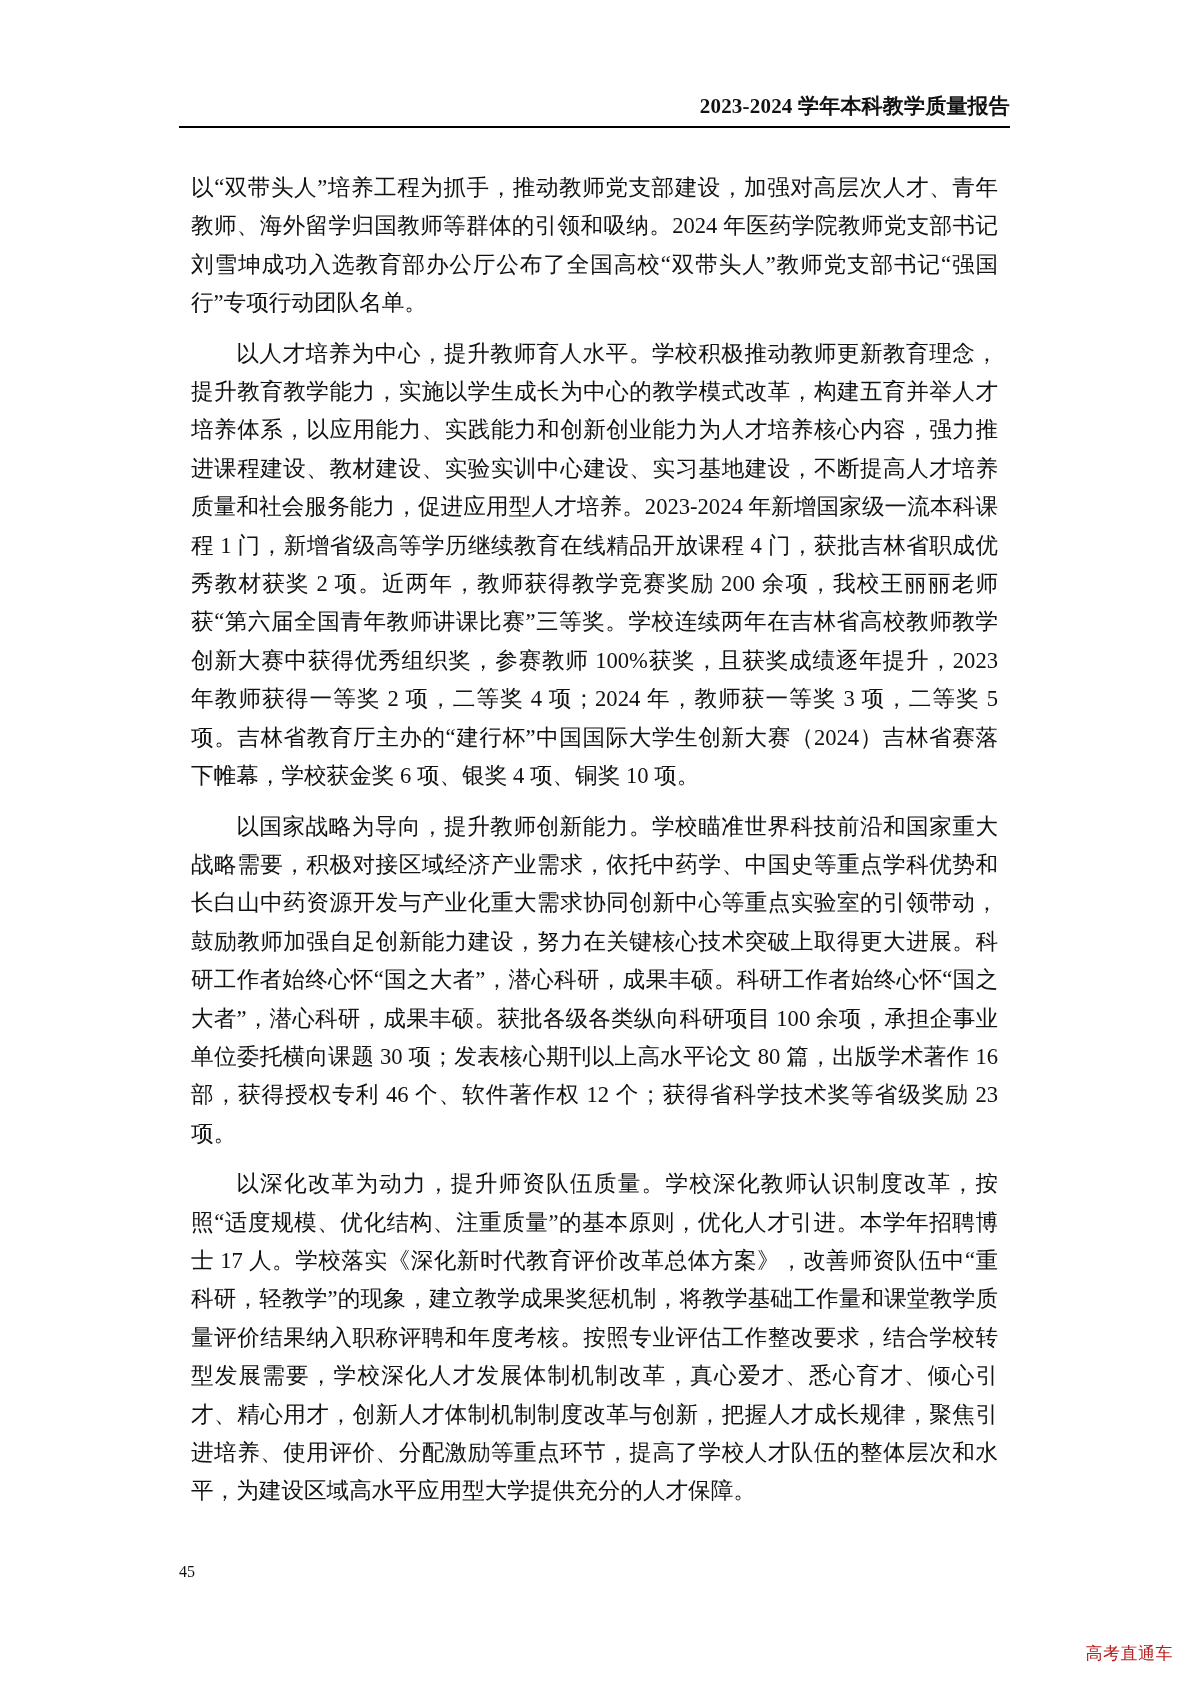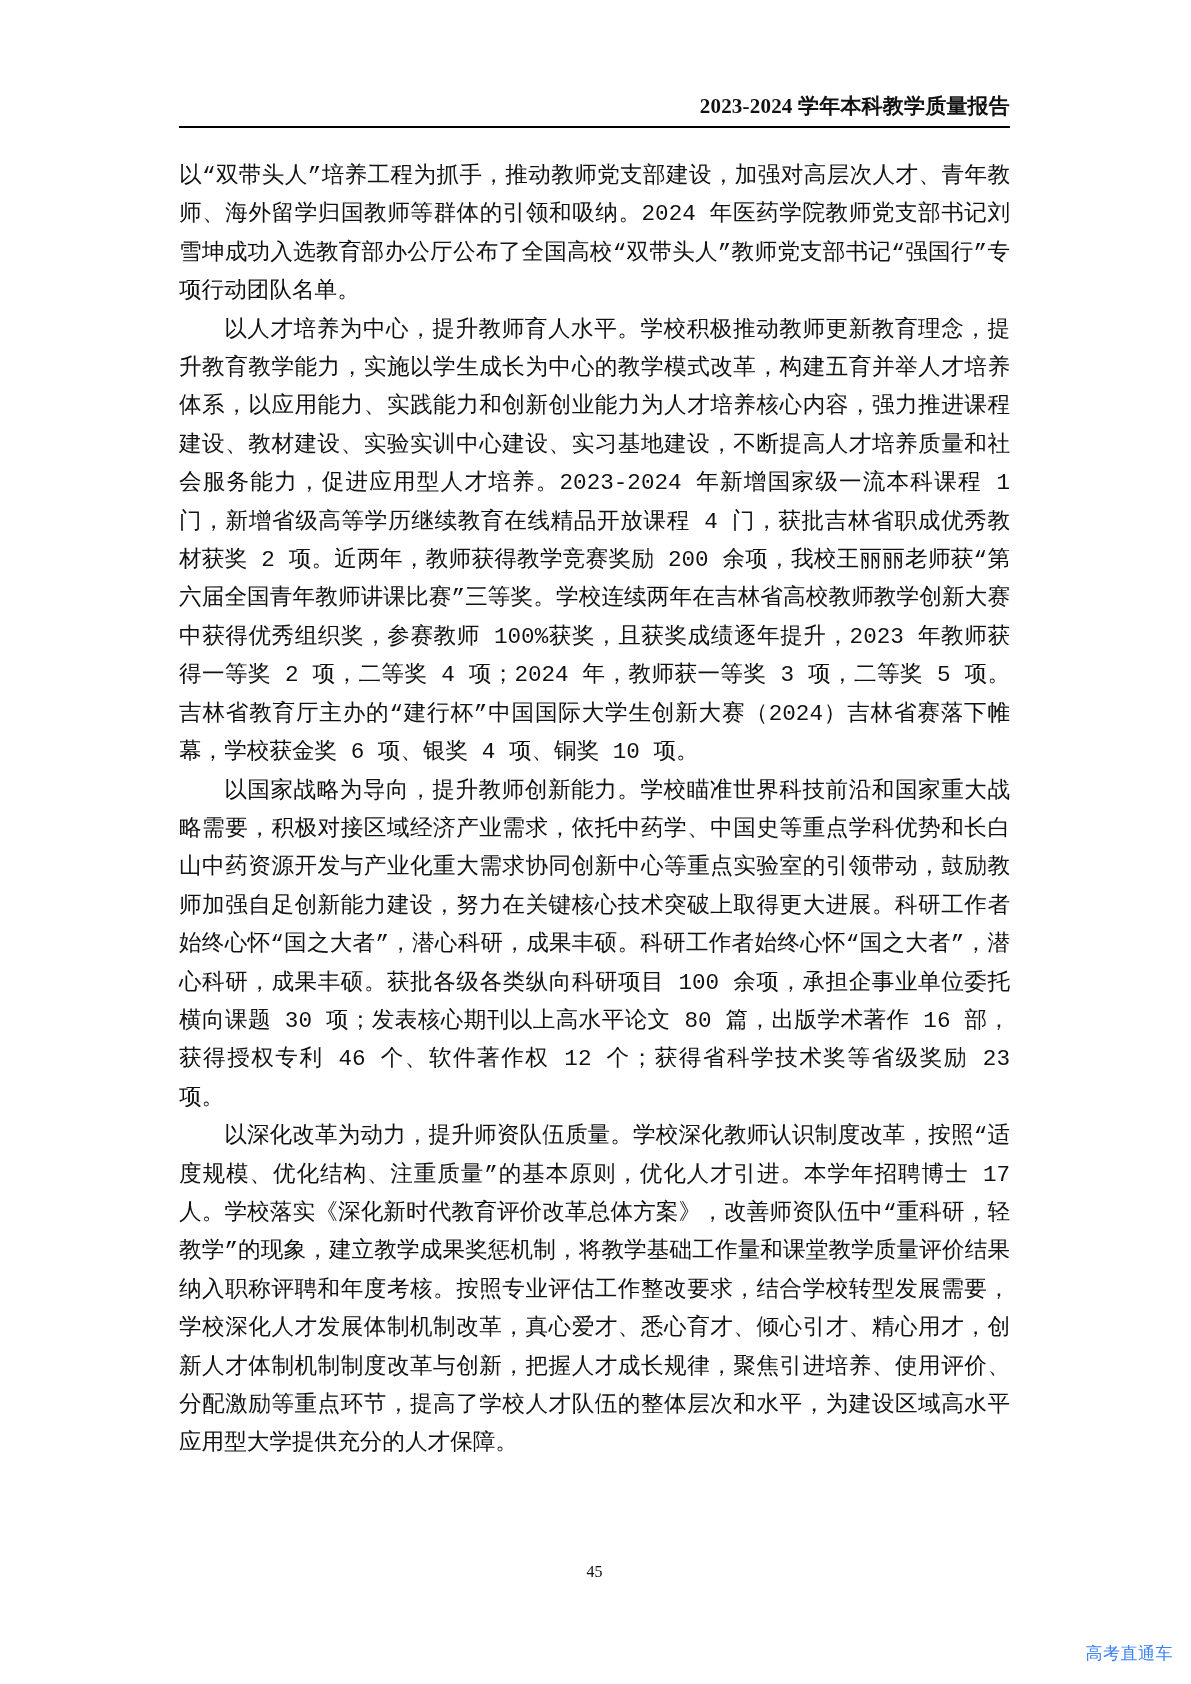--- a/index.html
+++ b/index.html
@@ -35,43 +35,41 @@
     position: absolute;
     left: 179px;
     top: 157px;
     width: 831px;
     font-size: 22.6px;
     line-height: 38.4px;
     text-align: justify;
     text-justify: inter-character;
   }
   .para {
-    margin: 0;
+    margin: 12px;
     text-indent: 2em;
-    font-family: Liberation Mono, monospace;
   }
   .para.first {
     text-indent: 0;
   }
   .page-number {
     position: absolute;
     left: 179px;
     top: 1562px;
     width: 831px;
-    text-align: center;
     font-size: 16px;
     line-height: 20px;
   }
   .watermark {
     position: absolute;
     right: 18px;
     top: 1642px;
     font-family: Liberation Sans, sans-serif;
     font-size: 17px;
-    color: #3b82f6;
+    color: #b91c1c;
     letter-spacing: 0.5px;
   }
 </style>
 </head>
 <body>
 
 <div class="page-header">2023-2024 学年本科教学质量报告</div>
 <div class="header-rule"></div>
 
 <div class="body-text">

